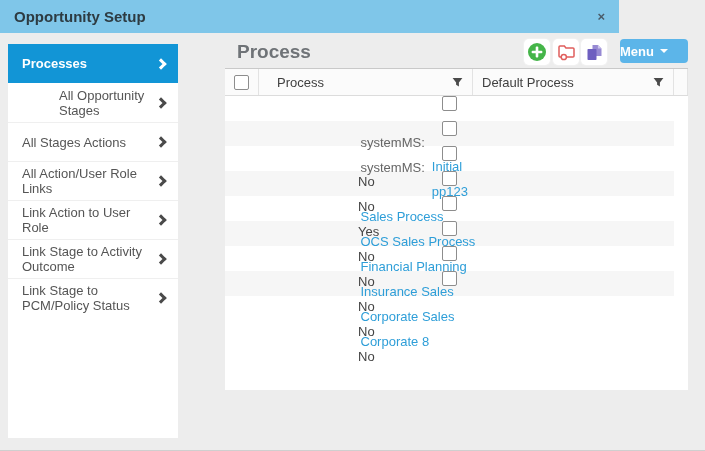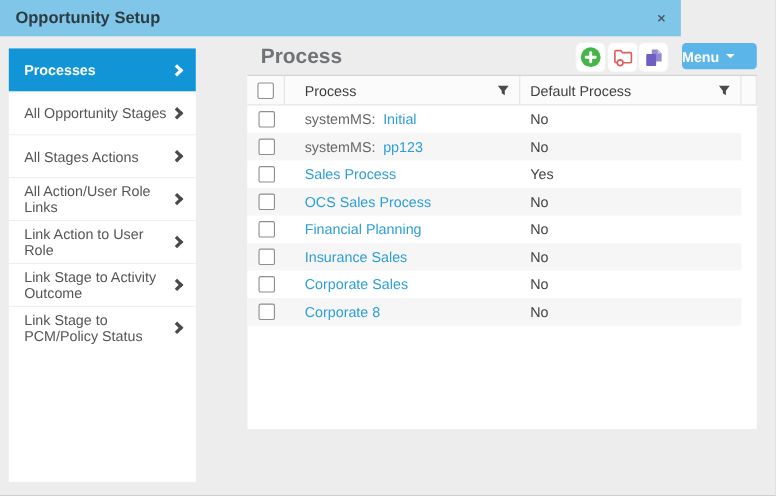--- a/index.html
+++ b/index.html
@@ -31,21 +31,21 @@
   }
   .side-item {
     height:39px; display:flex; align-items:center;
     padding:0 13px 0 14px; font-size:13px; color:#555; cursor:pointer;
     border-top:1px solid #efefef;
   }
   .side-item:first-child { border-top:none; }
   .side-item.active {
     background:var(--accent_blue); color:#fff; font-weight:700; border-top:none;
   }
-  .side-item.active + .side-item { border-top:none; }
+  .side-item.active + .side-item { border-top:none;margin-left:37px; }
   .chev {
     margin-left:auto; width:8px; height:8px;
     border-top:3px solid #4a4a4a; border-right:3px solid #4a4a4a;
     transform:rotate(45deg); flex:none;
   }
   .side-item.active .chev { border-color:#fff; }
 
   
   .main-title {
     position:absolute; left:237px; top:41px;
@@ -83,27 +83,28 @@
   .gh-check { width:34px; justify-content:center; }
   .gh-col1 { width:214px; padding-left:18px; }
   .gh-col2 { width:201px; padding-left:9px; }
   .gh-spacer { flex:1; border-right:1px solid #e3e3e3; }
   .gh-label { font-size:13px; color:#3f3f3f; }
   .funnel { margin-left:auto; margin-right:9px; display:flex; cursor:pointer; }
 
   .grow {
     display:flex; align-items:center; width:449px; height:25px;
     background:#fff;
+    flex-direction:column;
   }
   .grow:nth-child(even) { background:#f6f6f6; }
   .gcell-check { width:34px; display:flex; justify-content:center; }
   .gcell-name { width:214px; padding-left:18px; font-size:13px; display:flex; align-items:center; }
   .gcell-default { width:201px; padding-left:9px; font-size:13px; color:#444; }
   .prefix { color:#666; margin-right:7px; }
-  .plink { color:var(--link_blue); cursor:pointer; }
+  .plink { color:var(--link_blue); cursor:pointer;margin-top:48px; }
 
   input[type=checkbox] {
     appearance:none; -webkit-appearance:none;
     width:15px; height:15px; border:1px solid #8d8d8d; border-radius:2px;
     background:#fff; cursor:pointer;
   }
 </style>
 </head>
 <body>
 

